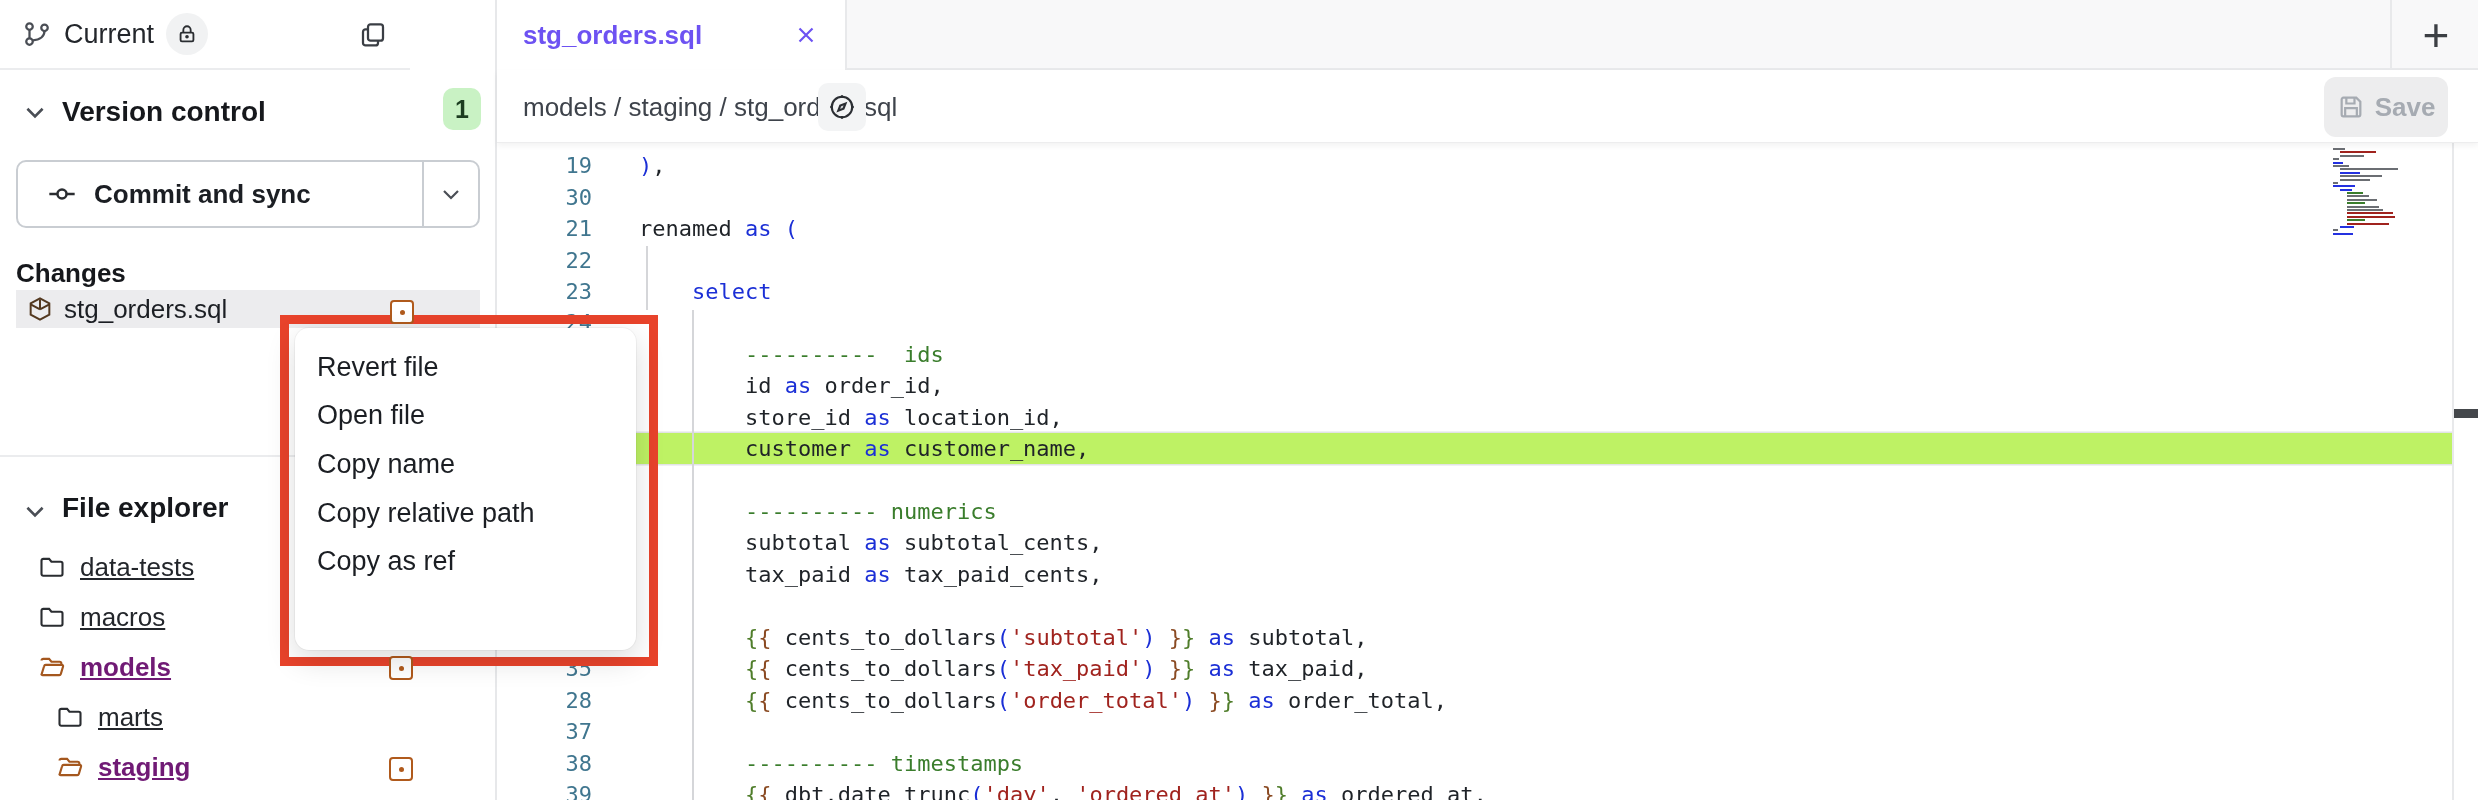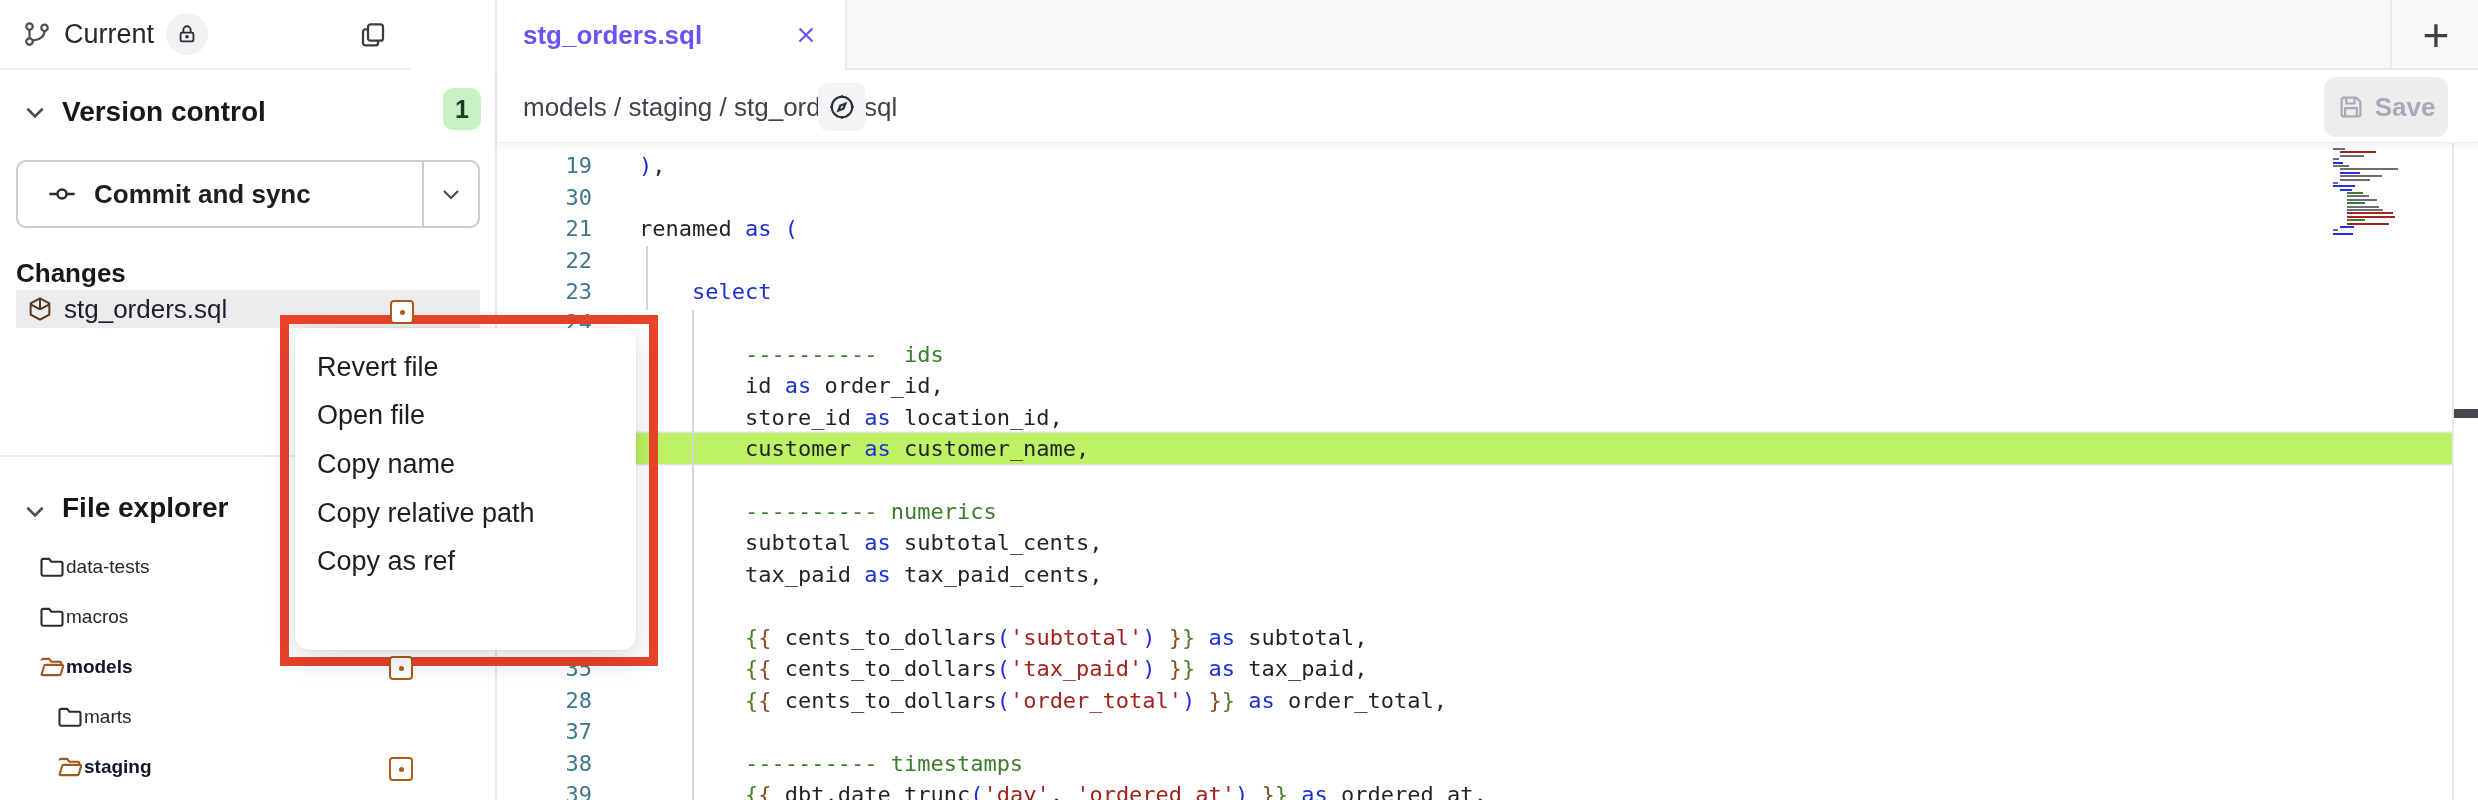--- a/index.html
+++ b/index.html
@@ -23,22 +23,22 @@
   #commit-btn .main { flex:1; display:flex; align-items:center; height:100%; }
   #commit-label { font-size:26px; font-weight:600; color:#1b1e23; margin-left:16px; }
   #commit-caret { width:56px; height:100%; border-left:2px solid #c9cdd2; display:flex; align-items:center; justify-content:center; }
   #changes-label { position:absolute; left:16px; top:258px; font-size:26px; font-weight:700; color:#16181c; }
   #changed-row { position:absolute; left:16px; top:290px; width:464px; height:38px; background:#ececee; display:flex; align-items:center; cursor:pointer; }
   #changed-name { font-size:26px; color:#1b1e23; margin-left:10px; }
   #sb-div { position:absolute; left:0; top:455px; width:497px; height:2px; background:#ebecee; }
   #fe-header { position:absolute; left:0; top:478px; width:497px; height:46px; display:flex; align-items:flex-end; }
   #file-tree { position:absolute; left:0; top:542px; width:497px; }
   .tree-row { height:50px; display:flex; align-items:center; cursor:pointer; position:relative; }
-  .tree-row .lbl { font-size:19px; margin-left:0; color:#23262b; }
-  .tree-row.accent .lbl { color:#0f172a; font-weight:600; }
+  .tree-row .lbl { font-size:26px; margin-left:14px; color:#23262b;text-decoration:underline; }
+  .tree-row.accent .lbl { color:#701a75; font-weight:600; }
   .tree-row .ic { margin-left:38px; }
   .tree-row.lvl2 .ic { margin-left:56px; }
   .mod-badge { position:absolute; width:24px; height:24px; background:#fff; border:2.5px solid #b05a1c; border-radius:4px; z-index:35; }
   .mod-badge::after { content:""; position:absolute; left:8px; top:8px; width:5px; height:5px; border-radius:50%; background:#b05a1c; }
   
   #tabbar { position:absolute; left:497px; top:0; width:1981px; height:70px; background:#f8f8f9; border-bottom:2px solid #e8e9eb; }
   #active-tab { position:absolute; left:0; top:0; width:350px; height:70px; background:#fff; border-right:2px solid #e8e9eb; display:flex; align-items:center; z-index:2; cursor:pointer; }
   #tab-title { font-size:26px; color:#6d52f2; font-weight:600; margin-left:26px; flex:1; }
   #tab-close { margin-right:26px; cursor:pointer; display:flex; }
   #tab-sep { position:absolute; left:1893px; top:0; width:2px; height:70px; background:#e8e9eb; }

